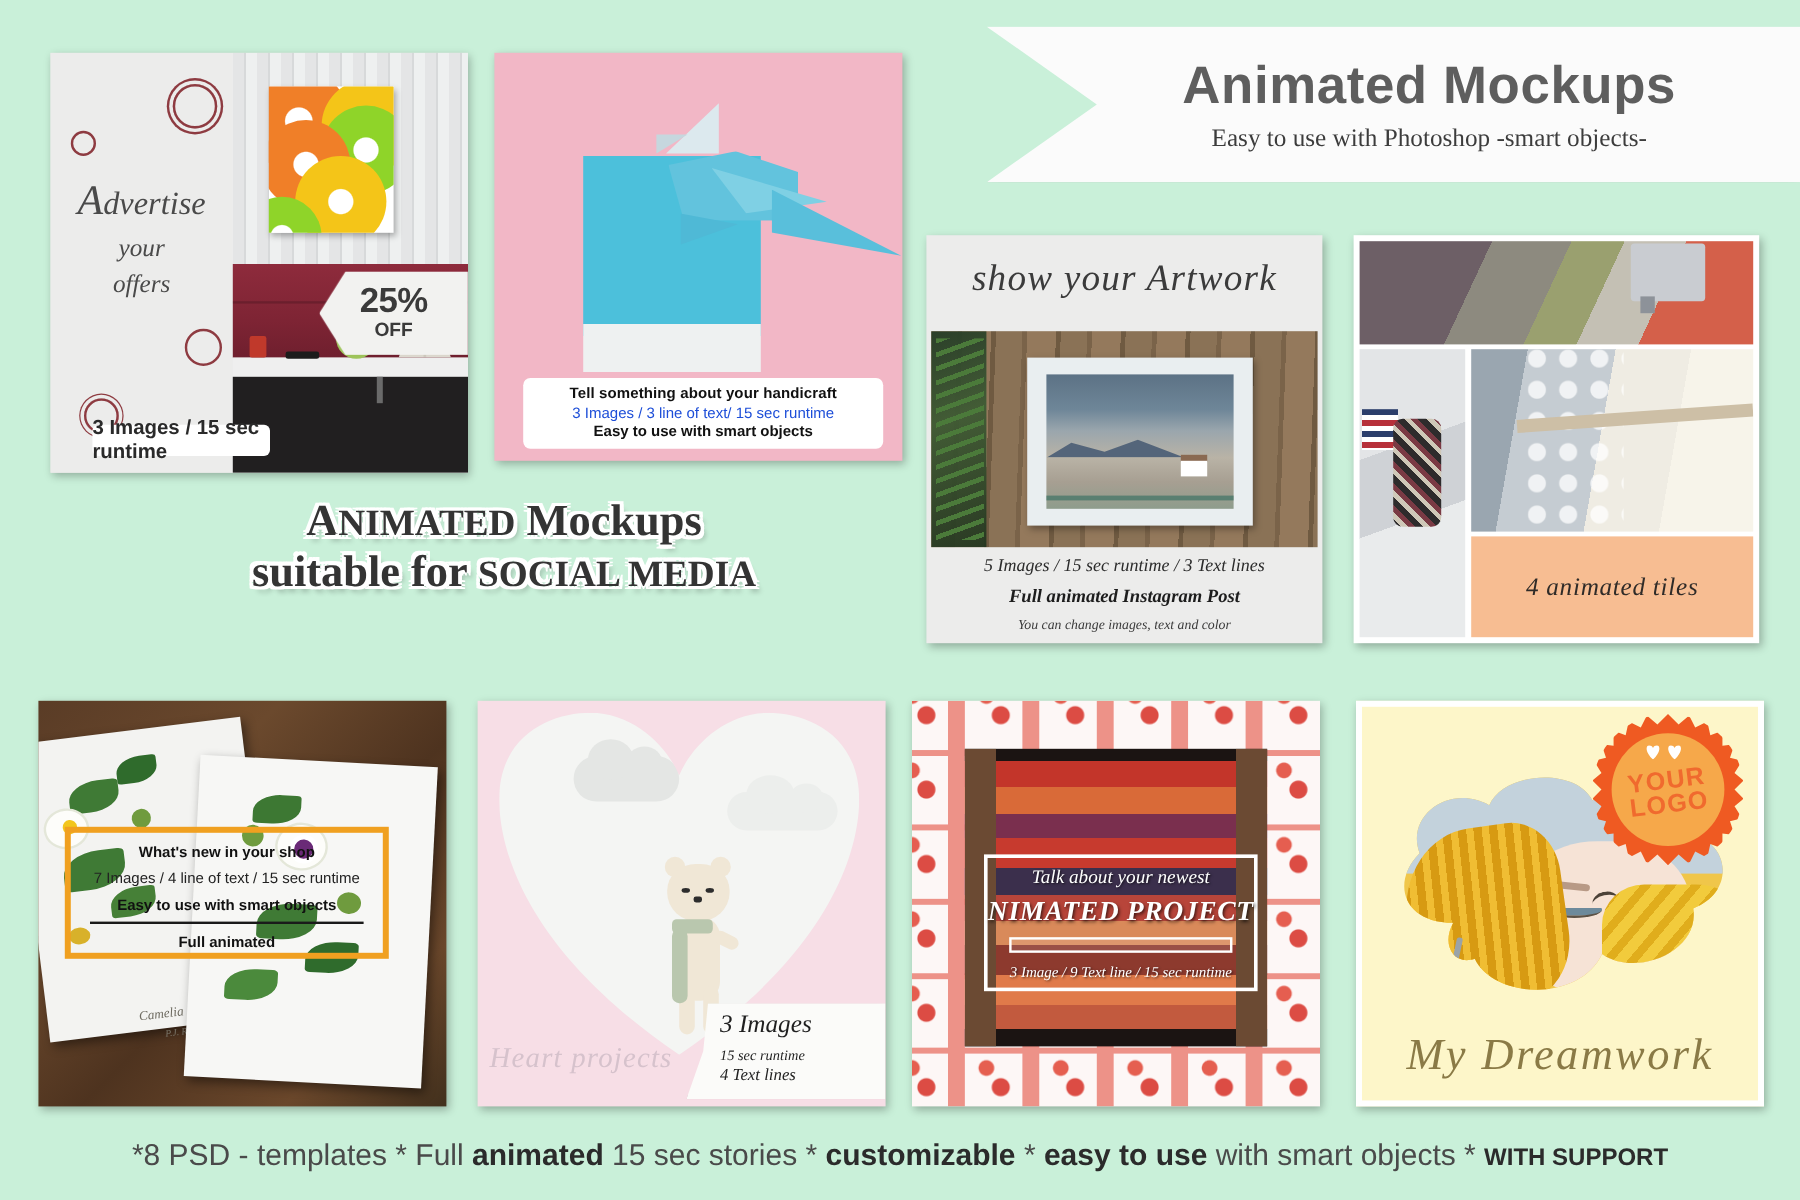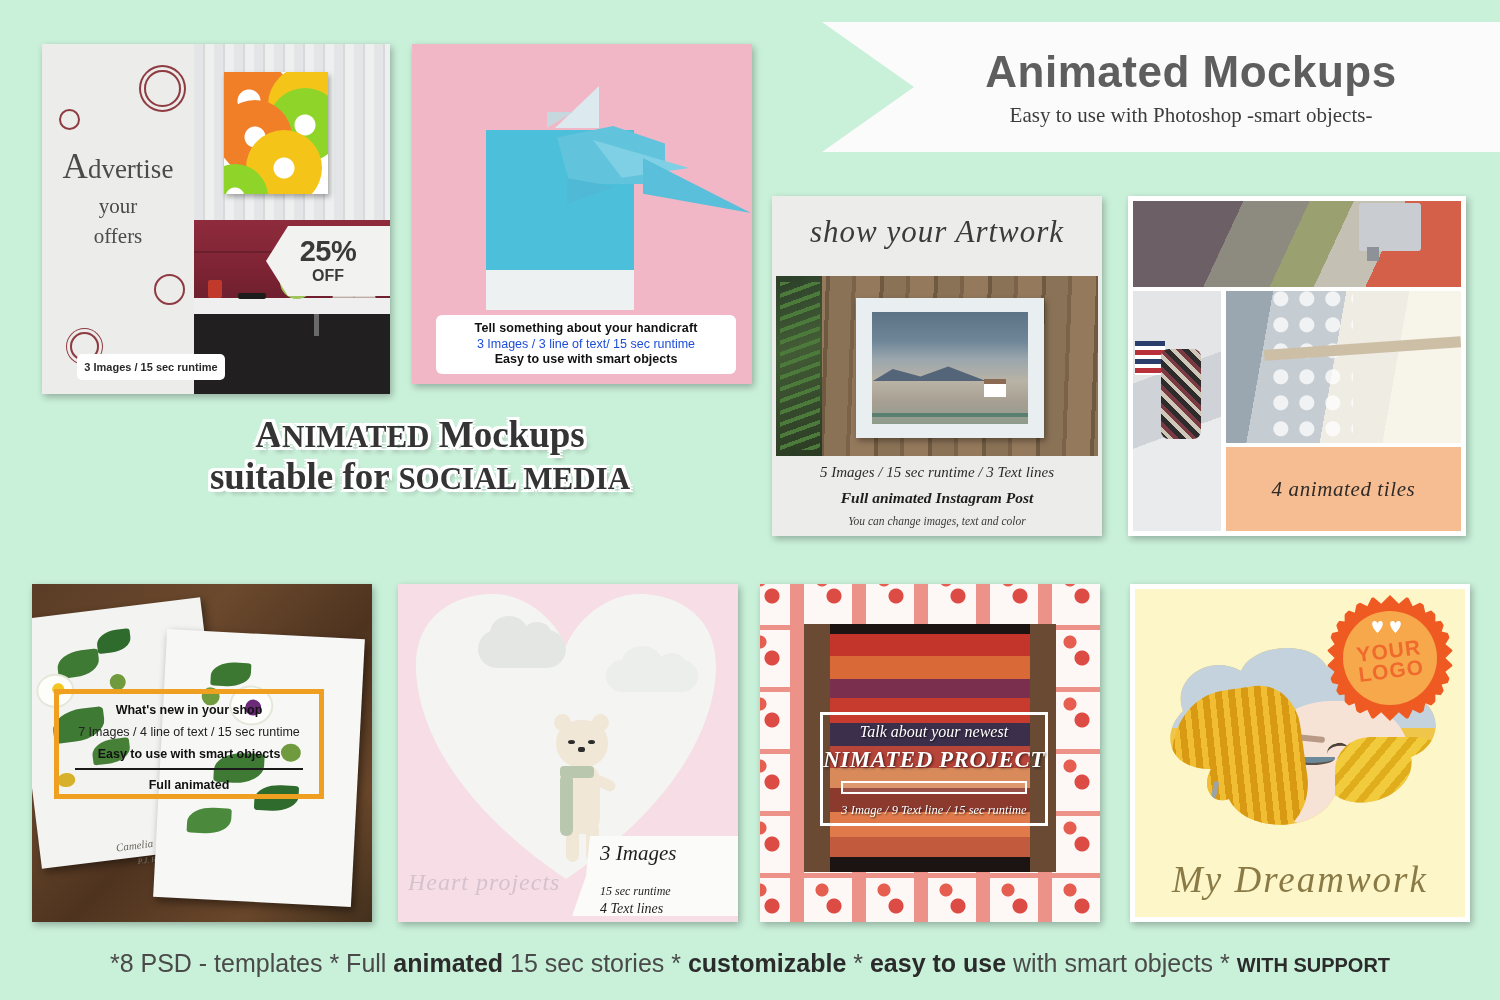--- a/index.html
+++ b/index.html
@@ -15,21 +15,21 @@
   
   #card1{left:42px;top:44px;width:348px;height:350px;background:#e9e9e7;}
   #card1 .leftpanel{position:absolute;left:0;top:0;width:152px;height:100%;background:#ececeb;}
   #card1 .ring{position:absolute;border-radius:50%;border:2.5px solid #8e3b41;}
   #card1 .ring.r1{left:102px;top:26px;width:33px;height:33px;box-shadow:0 0 0 3px #ececeb,0 0 0 5px #8e3b41;}
   #card1 .ring.r2{left:17px;top:65px;width:17px;height:17px;}
   #card1 .ring.r3{left:112px;top:230px;width:27px;height:27px;}
   #card1 .ring.r4{left:28px;top:288px;width:25px;height:25px;box-shadow:0 0 0 3px #ececeb,0 0 0 4px #8e3b41;}
   #card1 .adv{position:absolute;left:0;top:98px;width:152px;text-align:center;
     font-family:"Liberation Serif", serif;color:#4a4a4a;line-height:1.42;}
-  #card1 .adv div{}
+  #card1 .adv div{font-style:italic;}
   #card1 .adv .l1{font-size:27px;}
   #card1 .adv .l1::first-letter{font-size:35px;}
   #card1 .adv .l2{font-size:21px;}
   #card1 .adv .l3{font-size:21px;}
   #card1 .photo{position:absolute;left:152px;top:0;width:196px;height:100%;}
   #card1 .wall{position:absolute;left:0;top:0;width:100%;height:176px;
     background:
       repeating-linear-gradient(90deg,#e4e5e6 0 9px,#d7d9da 9px 11px,#eef0f0 11px 20px);}
   #card1 .art{position:absolute;left:30px;top:28px;width:104px;height:122px;overflow:hidden;
     box-shadow:2px 3px 5px rgba(0,0,0,.3);background:#fff;}
@@ -54,21 +54,21 @@
                radial-gradient(circle at 70% 55%,#e8832a 0 7px,transparent 8px);}
   #card1 .book{position:absolute;left:140px;top:244px;width:40px;height:10px;
     background:linear-gradient(90deg,#ddd9cf 0 48%,#c9c4b8 49% 51%,#ddd9cf 52% 100%);transform:perspective(30px) rotateX(28deg);}
   #card1 .ribbon25{position:absolute;right:0;top:182px;width:124px;height:70px;background:#f2f2f0;
     clip-path:polygon(22px 0,100% 0,100% 100%,22px 100%,0 50%);
     display:flex;flex-direction:column;align-items:center;justify-content:center;
     box-shadow:-2px 2px 4px rgba(0,0,0,.25);}
   #card1 .ribbon25 .p{font-size:29px;font-weight:bold;color:#3a3a3a;line-height:1;letter-spacing:-.5px;}
   #card1 .ribbon25 .o{font-size:16px;font-weight:bold;color:#3a3a3a;line-height:1.2;}
   #card1 .pill{position:absolute;left:35px;bottom:14px;width:148px;height:26px;background:#fff;border-radius:5px;
-    display:flex;align-items:center;justify-content:center;font-size:11px;font-weight:bold;color:#2a2a2a;}
+    display:flex;align-items:center;justify-content:center;font-size:17px;font-weight:bold;color:#2a2a2a;}
 
   
   #card2{left:412px;top:44px;width:340px;height:340px;background:#f2b7c6;}
   #card2 .sq{position:absolute;left:74px;top:86px;width:148px;height:150px;background:#4cc0db;}
   #card2 .whitebase{position:absolute;left:74px;top:226px;width:148px;height:40px;background:#eef1f1;}
   #card2 .bird{position:absolute;left:135px;top:42px;width:200px;height:160px;}
   #card2 .bird i{position:absolute;display:block;}
   #card2 .bird .head{left:8px;top:0;width:0;height:0;border-left:44px solid transparent;border-bottom:42px solid #dce9ee;}
   #card2 .bird .head2{left:0px;top:26px;width:0;height:0;border-right:26px solid transparent;border-top:16px solid #c6d7de;}
   #card2 .bird .body{left:10px;top:40px;width:108px;height:58px;background:#62c3dd;clip-path:polygon(0 20%,52% 0,100% 30%,100% 100%,12% 100%);}
@@ -183,21 +183,21 @@
   #card6 .bear .leg.r{left:44px;}
   #card6 .bear .scarf{position:absolute;left:18px;top:52px;width:34px;height:12px;border-radius:4px;background:#b9c7ae;}
   #card6 .bear .scarftail{position:absolute;left:18px;top:60px;width:13px;height:62px;border-radius:6px;background:#b9c7ae;}
   #card6 .script6{position:absolute;left:10px;bottom:26px;font-family:"Liberation Serif", serif;font-style:italic;
     font-size:24px;color:#d6c2cc;letter-spacing:1px;}
   #card6 .ribbon6{position:absolute;right:0;bottom:6px;width:166px;height:80px;background:#fbfbf9;
     clip-path:polygon(18px 0,100% 0,100% 100%,0 100%,14px 50%);
     box-shadow:-2px 2px 5px rgba(0,0,0,.2);
     font-family:"Liberation Serif", serif;font-style:italic;color:#1f1f1f;padding:5px 8px 0 28px;box-sizing:border-box;}
   #card6 .ribbon6 .r1{font-size:21px;}
-  #card6 .ribbon6 .r2{font-size:12px;margin-top:18px;}
+  #card6 .ribbon6 .r2{font-size:12px;margin-top:6px;}
   #card6 .ribbon6 .r3{font-size:14px;margin-top:2px;}
 
   
   #card7{left:760px;top:584px;width:340px;height:338px;background:#fdf7f6;}
   #card7 .pattern{position:absolute;inset:0;
     background-image:
       radial-gradient(circle at 12px 12px,#d8352c 0 7px,transparent 8px),
       radial-gradient(circle at 46px 40px,#e24a3a 0 6px,transparent 7px);
     background-size:62px 62px, 62px 62px;
     background-position:0 0, 16px 18px;opacity:.88;}

